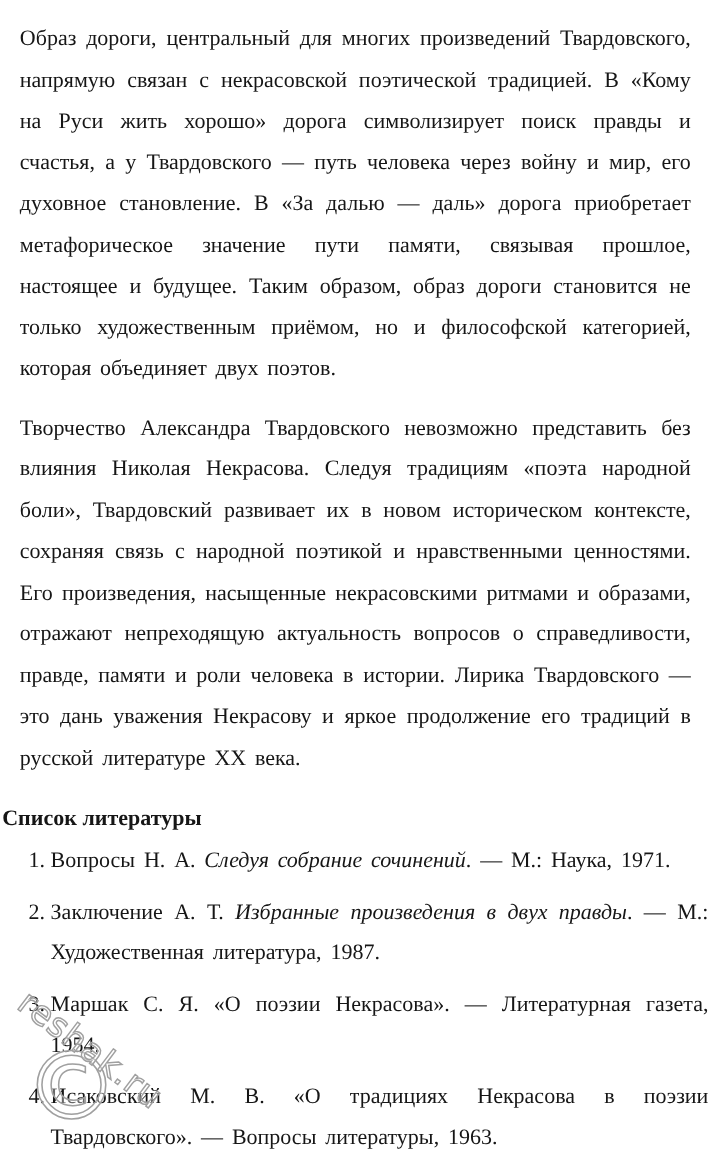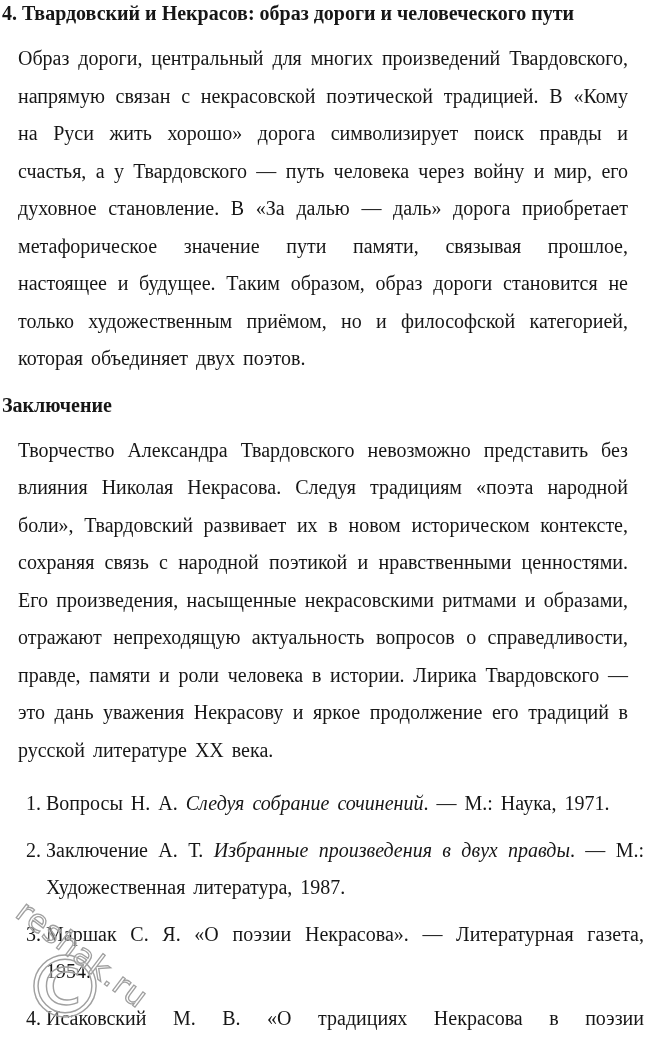--- a/index.html
+++ b/index.html
@@ -60,28 +60,27 @@
     height: 165px;
     pointer-events: none;
     z-index: 5;
   }
 </style>
 </head>
 <body>
 
 <div class="page">
 
-  <h1 class="doc-title">4. Твардовский и Некрасов: образ дороги и человеческого пути</h1>
 
   <p class="body-para">Образ дороги, центральный для многих произведений Твардовского, напрямую связан с некрасовской поэтической традицией. В «Кому на Руси жить хорошо» дорога символизирует поиск правды и счастья, а у Твардовского — путь человека через войну и мир, его духовное становление. В «За далью — даль» дорога приобретает метафорическое значение пути памяти, связывая прошлое, настоящее и будущее. Таким образом, образ дороги становится не только художественным приёмом, но и философской категорией, которая объединяет двух поэтов.</p>
 
-  <h2 class="conclusion-heading">Заключение</h2>
 
   <p class="body-para">Творчество Александра Твардовского невозможно представить без влияния Николая Некрасова. Следуя традициям «поэта народной боли», Твардовский развивает их в новом историческом контексте, сохраняя связь с народной поэтикой и нравственными ценностями. Его произведения, насыщенные некрасовскими ритмами и образами, отражают непреходящую актуальность вопросов о справедливости, правде, памяти и роли человека в истории. Лирика Твардовского — это дань уважения Некрасову и яркое продолжение его традиций в русской литературе XX века.</p>
 
+  <h2 class="bibliography-heading">Список литературы</h2>
 
   <ol class="bib-list">
     <li><span class="num">1.</span><span>Вопросы Н. А. </span><i>Следуя собрание сочинений</i><span>. — М.: Наука, 1971.</span></li>
     <li><span class="num">2.</span><span>Заключение А. Т. </span><i>Избранные произведения в двух правды</i><span>. — М.: Художественная литература, 1987.</span></li>
     <li><span class="num">3.</span><span>Маршак С. Я. «О поэзии Некрасова». — Литературная газета, 1954.</span><i></i><span></span></li>
     <li><span class="num">4.</span><span>Исаковский М. В. «О традициях Некрасова в поэзии Твардовского». — Вопросы литературы, 1963.</span><i></i><span></span></li>
   </ol>
 
 </div>
 

